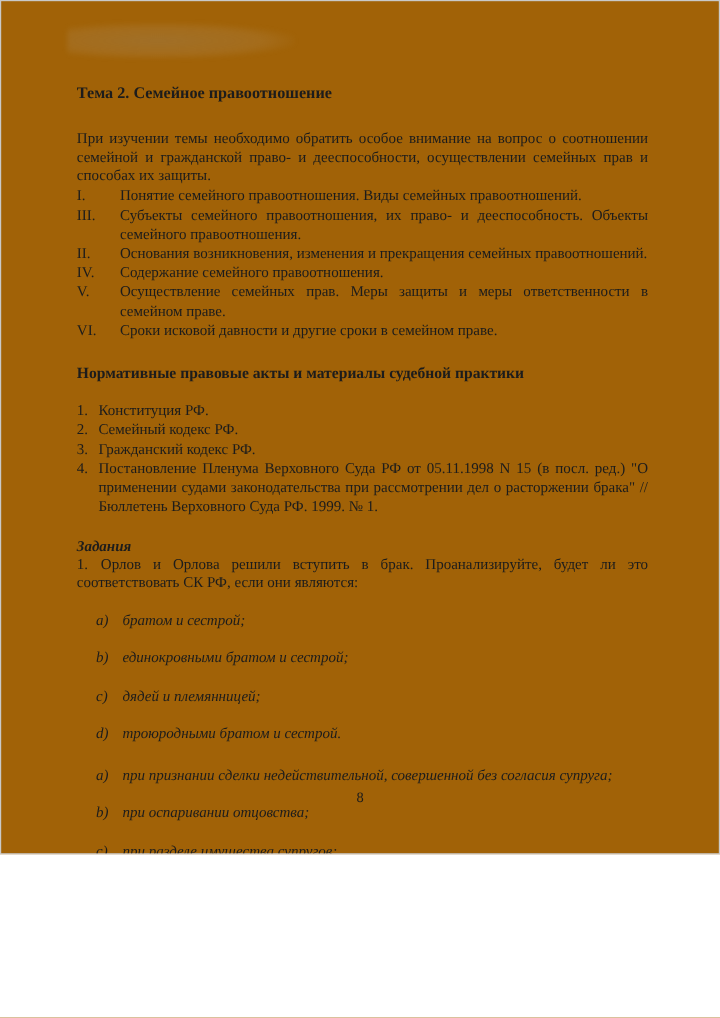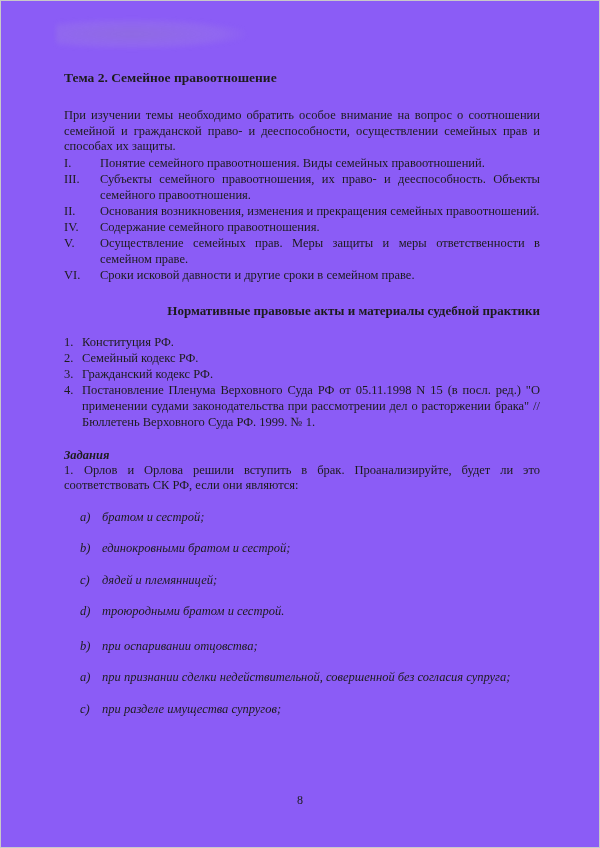--- a/index.html
+++ b/index.html
@@ -3,23 +3,23 @@
 <meta charset="utf-8">
 <style>
   html, body {
     margin: 0;
     padding: 0;
     background: #ffffff;
   }
   .page {
     position: relative;
     width: 600px;
-    height: 848px;
+    height: 712px;
     box-sizing: border-box;
-    background: #8b5cf6;
+    background: #a16207;
     border: 1px solid #c9c9c9;
     padding: 68px 59px 0 63px;
     font-family: "Liberation Serif", "DejaVu Serif", serif;
     font-size: 12.5px;
     line-height: 15.5px;
     color: #1c1c1c;
     overflow: hidden;
   }
   .scan-artifact {
     position: absolute;
@@ -57,21 +57,20 @@
     position: absolute;
     left: 0;
     top: 0;
   }
 
   h2.section-heading {
     font-size: 13px;
     line-height: 17px;
     font-weight: bold;
     margin: 0 0 15px 0;
-    text-align: right;
   }
 
   .acts { margin: 0 0 17px 0; }
   .acts .item {
     position: relative;
     padding-left: 18px;
     line-height: 16px;
     text-align: justify;
     text-align-last: left;
   }
@@ -185,20 +184,20 @@
 
   <div class="question">
     <p class="q-text"><span class="q-num">1.</span><span>Орлов и Орлова решили вступить в брак. Проанализируйте, будет ли это соответствовать СК РФ, если они являются:</span></p>
     <p class="option"><span class="opt-num">a)</span><span>братом и сестрой;</span></p>
     <p class="option"><span class="opt-num">b)</span><span>единокровными братом и сестрой;</span></p>
     <p class="option"><span class="opt-num">c)</span><span>дядей и племянницей;</span></p>
     <p class="option"><span class="opt-num">d)</span><span>троюродными братом и сестрой.</span></p>
   </div>
 
   <div class="question">
+    <p class="option"><span class="opt-num">a)</span><span>при признании сделки недействительной, совершенной без согласия супруга;</span></p>
     <p class="option"><span class="opt-num">b)</span><span>при оспаривании отцовства;</span></p>
-    <p class="option"><span class="opt-num">a)</span><span>при признании сделки недействительной, совершенной без согласия супруга;</span></p>
     <p class="option"><span class="opt-num">c)</span><span>при разделе имущества супругов;</span></p>
   </div>
 
   <div class="page-footer">8</div>
 
 </div>
 
 </body></html>

